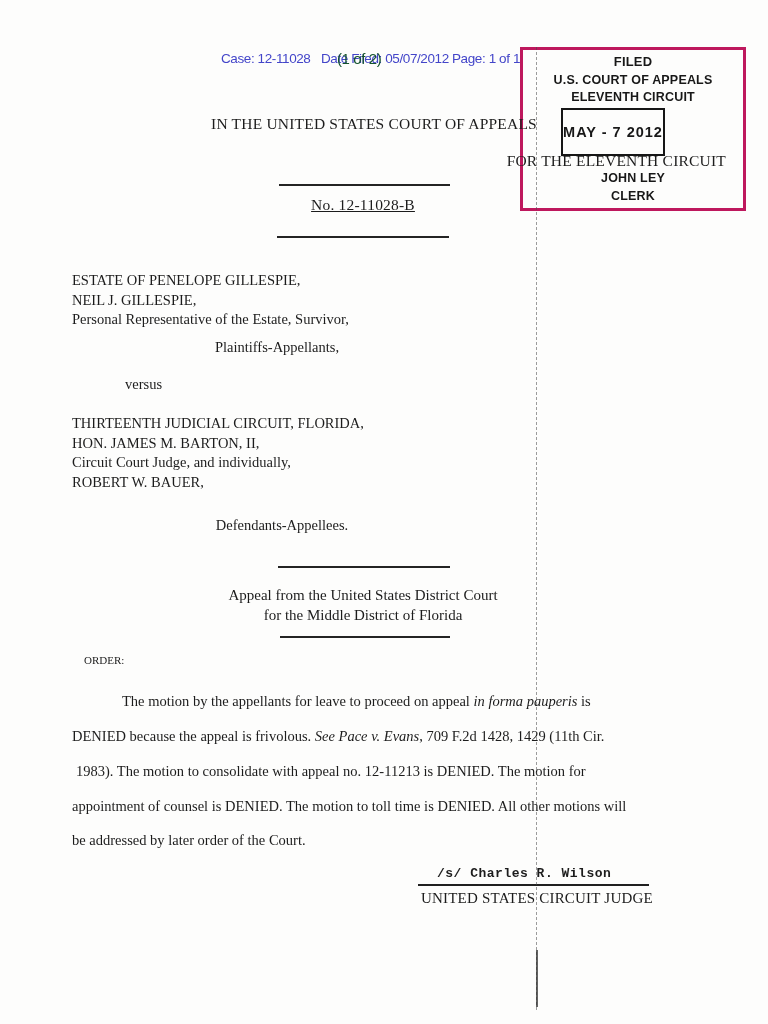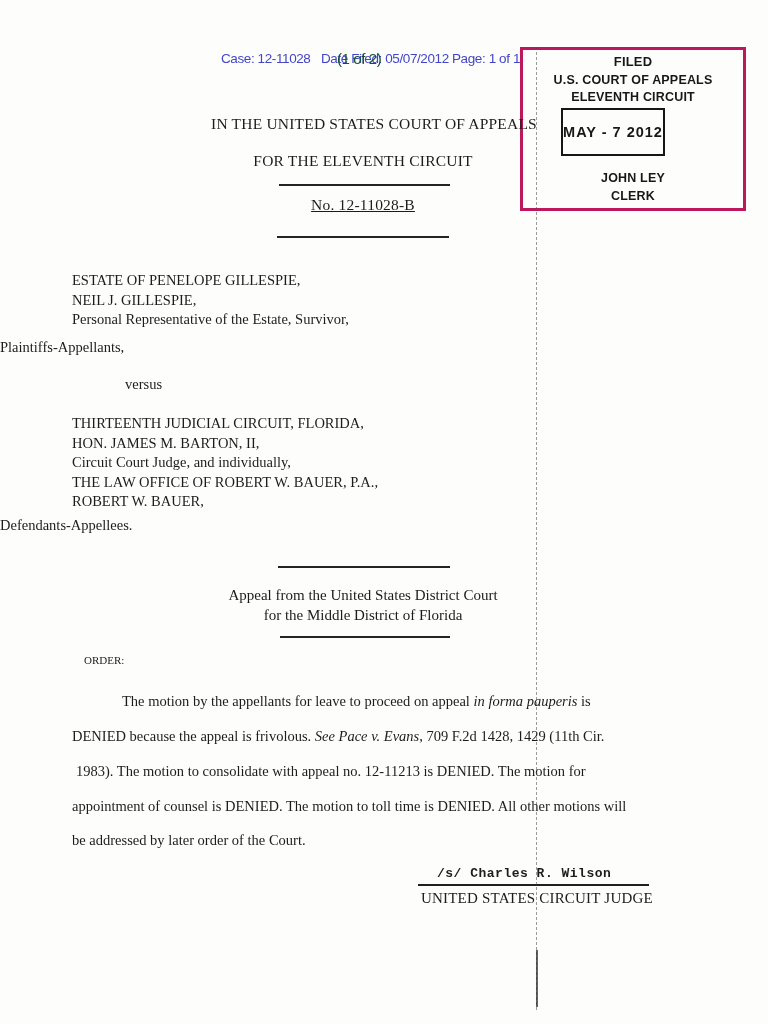--- a/index.html
+++ b/index.html
@@ -31,21 +31,21 @@
     border: 2.5px solid #161616;
     display: flex; align-items: center; justify-content: center;
     font-size: 14.5px; letter-spacing: 1px;
   }
 
   .centered { left: 0; width: 726px; text-align: center; }
   .title-line { font-size: 15.5px; letter-spacing: 0.2px; }
   .rule { position: absolute; height: 2px; background: #242424; }
 
   .party { font-size: 14.5px; line-height: 19.6px; }
-  .role-right { text-align: left; font-size: 14.5px; }
+  .role-right { text-align: center; font-size: 14.5px; }
 
   .body-line { font-size: 14.5px; }
   .body-line em { font-style: italic; }
 
   .sig-box {
     position: absolute; left: 418px; top: 866px; width: 231px;
     border-bottom: 2px solid #202020;
     font-family: "Liberation Mono", monospace;
     font-weight: bold; font-size: 13px; letter-spacing: 0.5px;
     padding: 0 0 3px 19px; white-space: nowrap;
@@ -71,38 +71,37 @@
   <div class="s-line" style="top:22px;">U.S. COURT OF APPEALS</div>
   <div class="s-line" style="top:39px;">ELEVENTH CIRCUIT</div>
   <div class="date-box">
     <span>MAY - 7 2012</span>
   </div>
   <div class="s-line" style="top:120px;">JOHN LEY</div>
   <div class="s-line" style="top:138px;">CLERK</div>
 </div>
 
 <div class="abs centered title-line" style="top:115px;margin-left:11px;">IN THE UNITED STATES COURT OF APPEALS</div>
-<div class="abs centered title-line" style="top:152px;">FOR THE ELEVENTH CIRCUIT</div>
+<div class="abs centered title-line" style="top:152px;text-align:right;">FOR THE ELEVENTH CIRCUIT</div>
 <div class="rule" style="left:279px; top:184px; width:171px;"></div>
 <div class="abs centered title-line" style="top:196px;text-decoration:underline;">No. 12-11028-B</div>
 <div class="rule" style="left:277px; top:236px; width:172px;"></div>
 
 <div class="abs party" style="left:72px; top:271px;">
   <div>ESTATE OF PENELOPE GILLESPIE,</div>
   <div>NEIL J. GILLESPIE,</div>
   <div>Personal Representative of the Estate, Survivor,</div>
 </div>
 <div class="abs role-right" style="left:0; top:339px; width:554px;">Plaintiffs-Appellants,</div>
 <div class="abs party" style="left:125px; top:375px;">versus</div>
 
 <div class="abs party" style="left:72px; top:414px;">
   <div>THIRTEENTH JUDICIAL CIRCUIT, FLORIDA,</div>
   <div>HON. JAMES M. BARTON, II,</div>
   <div>Circuit Court Judge, and individually,</div>
-  <div>THE LAW OFFICE OF ROBERT W. BAUER, P.A.,</div>
   <div>ROBERT W. BAUER,</div>
 </div>
 <div class="abs role-right" style="left:0; top:517px; width:564px;">Defendants-Appellees.</div>
 
 <div class="rule" style="left:278px; top:566px; width:172px;"></div>
 <div class="abs centered" style="top:587px; font-size:15px;">Appeal from the United States District Court</div>
 <div class="abs centered" style="top:607px; font-size:15px;">for the Middle District of Florida</div>
 <div class="rule" style="left:280px; top:636px; width:170px;"></div>
 
 <div class="abs" style="left:84px; top:654px; font-size:11px;">ORDER:</div>

